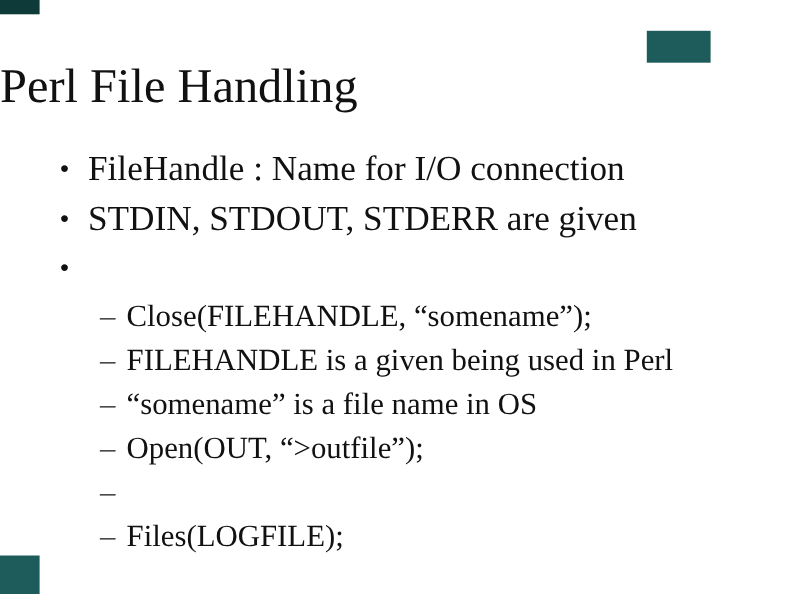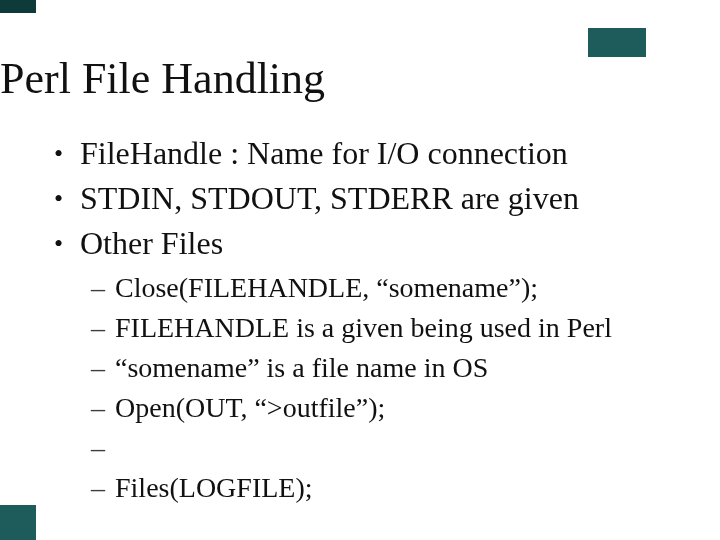--- a/index.html
+++ b/index.html
@@ -72,21 +72,20 @@
       <div class="row l1" style="top: 131px;">
         <span class="glyph">•</span>
         <span class="txt">FileHandle : Name for I/O connection</span>
       </div>
       <div class="row l1" style="top: 176px;">
         <span class="glyph">•</span>
         <span class="txt">STDIN, STDOUT, STDERR are given</span>
       </div>
       <div class="row l1" style="top: 221px;">
         <span class="glyph">•</span>
-        <span class="txt">Other Files</span>
       </div>
     </div>
 
   <div id="sub-bullet-list">
       <div class="row l2" style="top: 268px;">
         <span class="glyph">–</span>
         <span class="txt">Close(FILEHANDLE, “somename”);</span>
       </div>
       <div class="row l2" style="top: 308px;">
         <span class="glyph">–</span>

